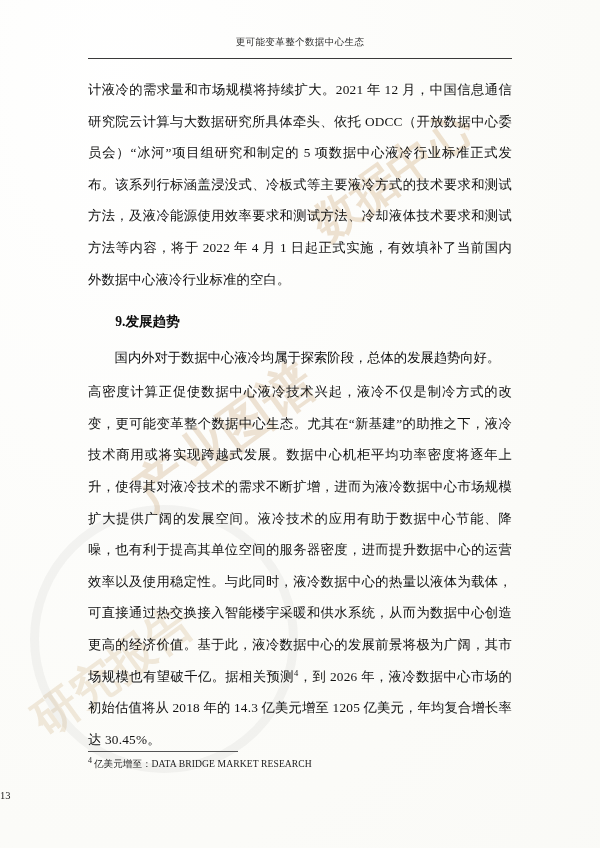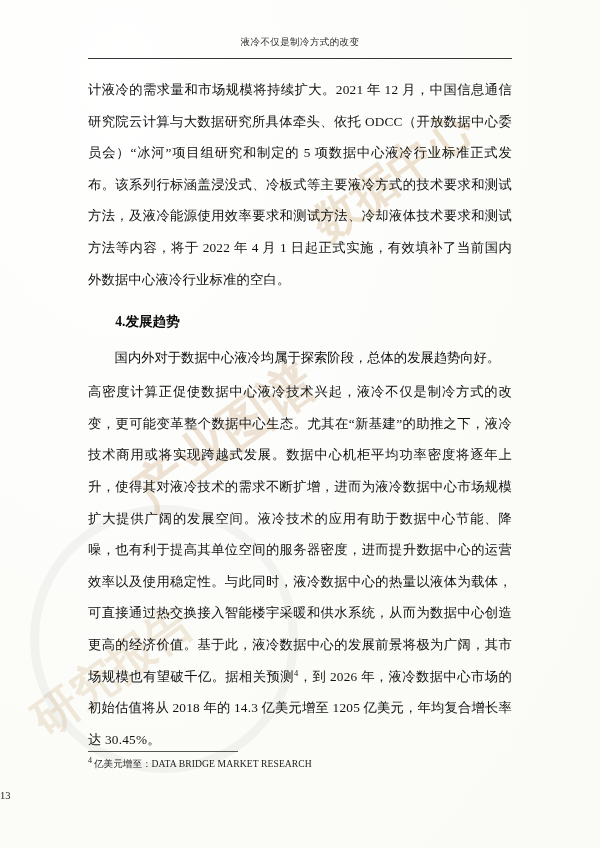--- a/index.html
+++ b/index.html
@@ -191,28 +191,28 @@
 <div class="page">
 
   <div class="stamp-ghost"></div>
 
   <div class="watermark">
     <div class="wm-text wm1">数据中心</div>
     <div class="wm-text wm2">产业图谱</div>
     <div class="wm-text wm3">研究报告</div>
   </div>
 
-  <div class="header">液冷不仅是制冷方式的改变</div>
+  <div class="header">更可能变革整个数据中心生态</div>
   <div class="header-rule"></div>
 
   <div class="content">
 
     <p class="body-text">计液冷的需求量和市场规模将持续扩大。2021 年 12 月，中国信息通信研究院云计算与大数据研究所具体牵头、依托 ODCC（开放数据中心委员会）“冰河”项目组研究和制定的 5 项数据中心液冷行业标准正式发布。该系列行标涵盖浸没式、冷板式等主要液冷方式的技术要求和测试方法，及液冷能源使用效率要求和测试方法、冷却液体技术要求和测试方法等内容，将于 2022 年 4 月 1 日起正式实施，有效填补了当前国内外数据中心液冷行业标准的空白。</p>
 
-    <h2 class="section-heading">4.发展趋势</h2>
+    <h2 class="section-heading">9.发展趋势</h2>
 
     <p class="lead-bold">国内外对于数据中心液冷均属于探索阶段，总体的发展趋势向好。</p>
 
     <p class="body-text"><span>高密度计算正促使数据中心液冷技术兴起，液冷不仅是制冷方式的改变，更可能变革整个数据中心生态。尤其在“新基建”的助推之下，液冷技术商用或将实现跨越式发展。数据中心机柜平均功率密度将逐年上升，使得其对液冷技术的需求不断扩增，进而为液冷数据中心市场规模扩大提供广阔的发展空间。液冷技术的应用有助于数据中心节能、降噪，也有利于提高其单位空间的服务器密度，进而提升数据中心的运营效率以及使用稳定性。与此同时，液冷数据中心的热量以液体为载体，可直接通过热交换接入智能楼宇采暖和供水系统，从而为数据中心创造更高的经济价值。基于此，液冷数据中心的发展前景将极为广阔，其市场规模也有望破千亿。据相关预测</span><sup class="fn">4</sup><span>，到 2026 年，液冷数据中心市场的初始估值将从 2018 年的 14.3 亿美元增至 1205 亿美元，年均复合增长率达 30.45%。</span></p>
 
   </div>
 
   <div class="footnote-rule"></div>
   <div class="footnote">
     <span class="fn-mark">4</span><span>亿美元增至：</span><span class="fn-src">DATA BRIDGE MARKET RESEARCH</span>

